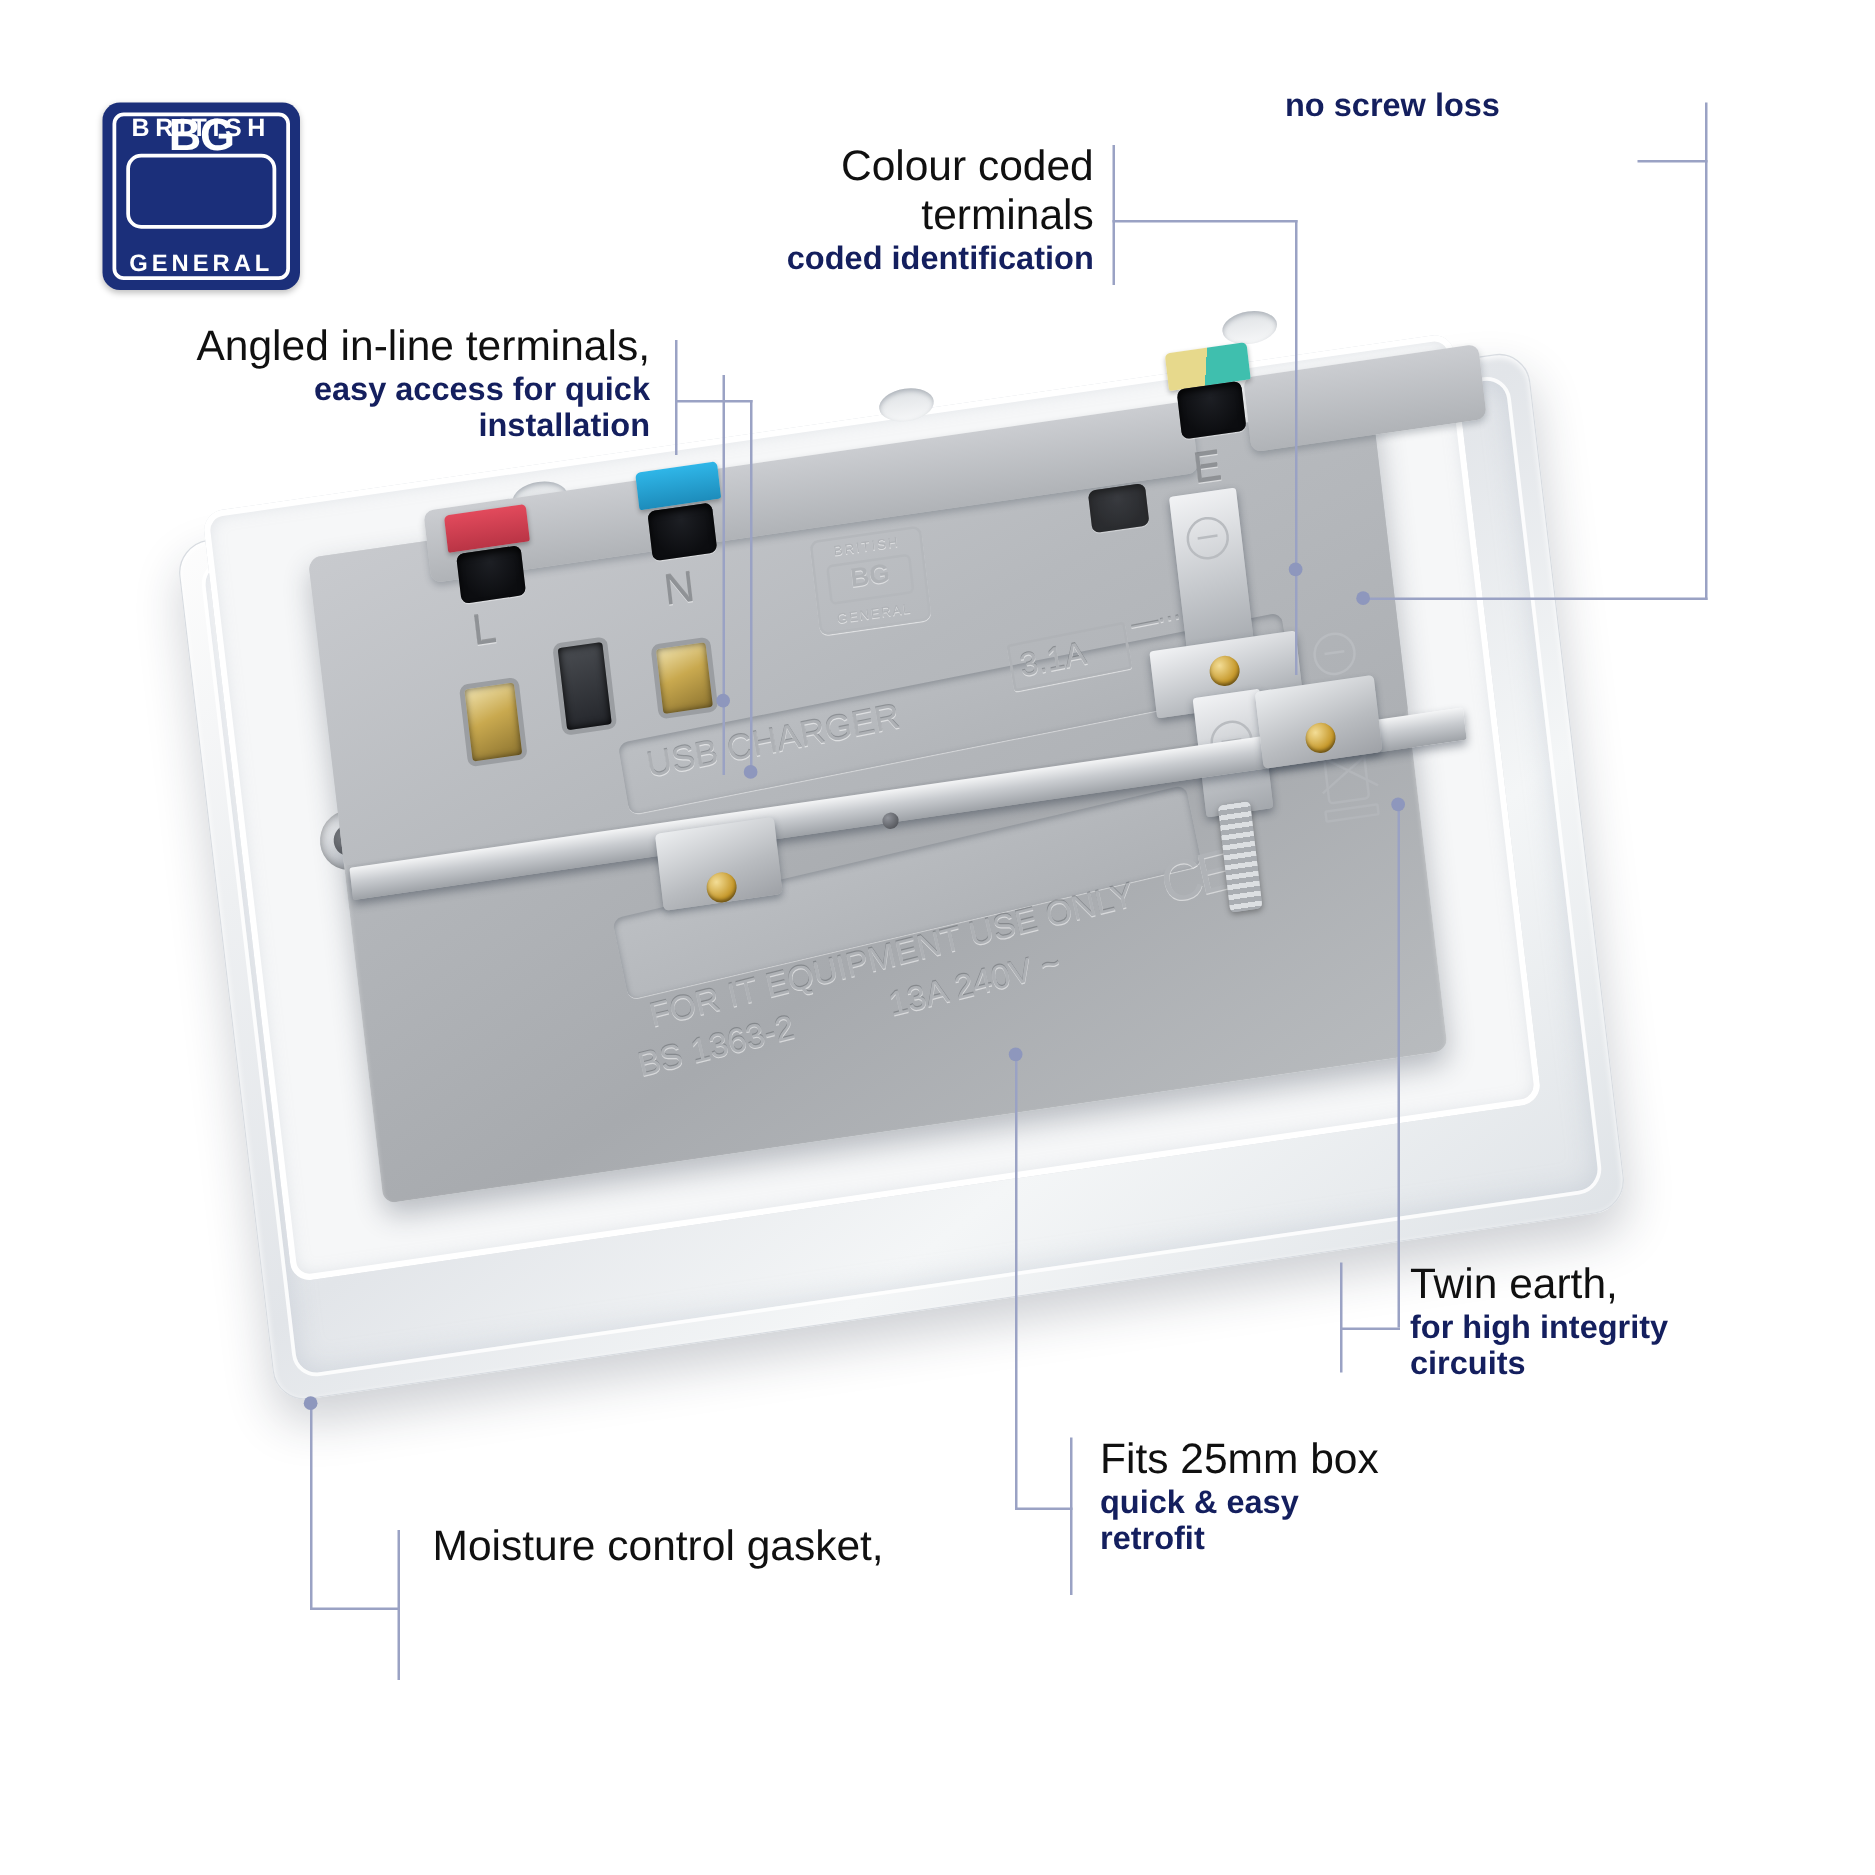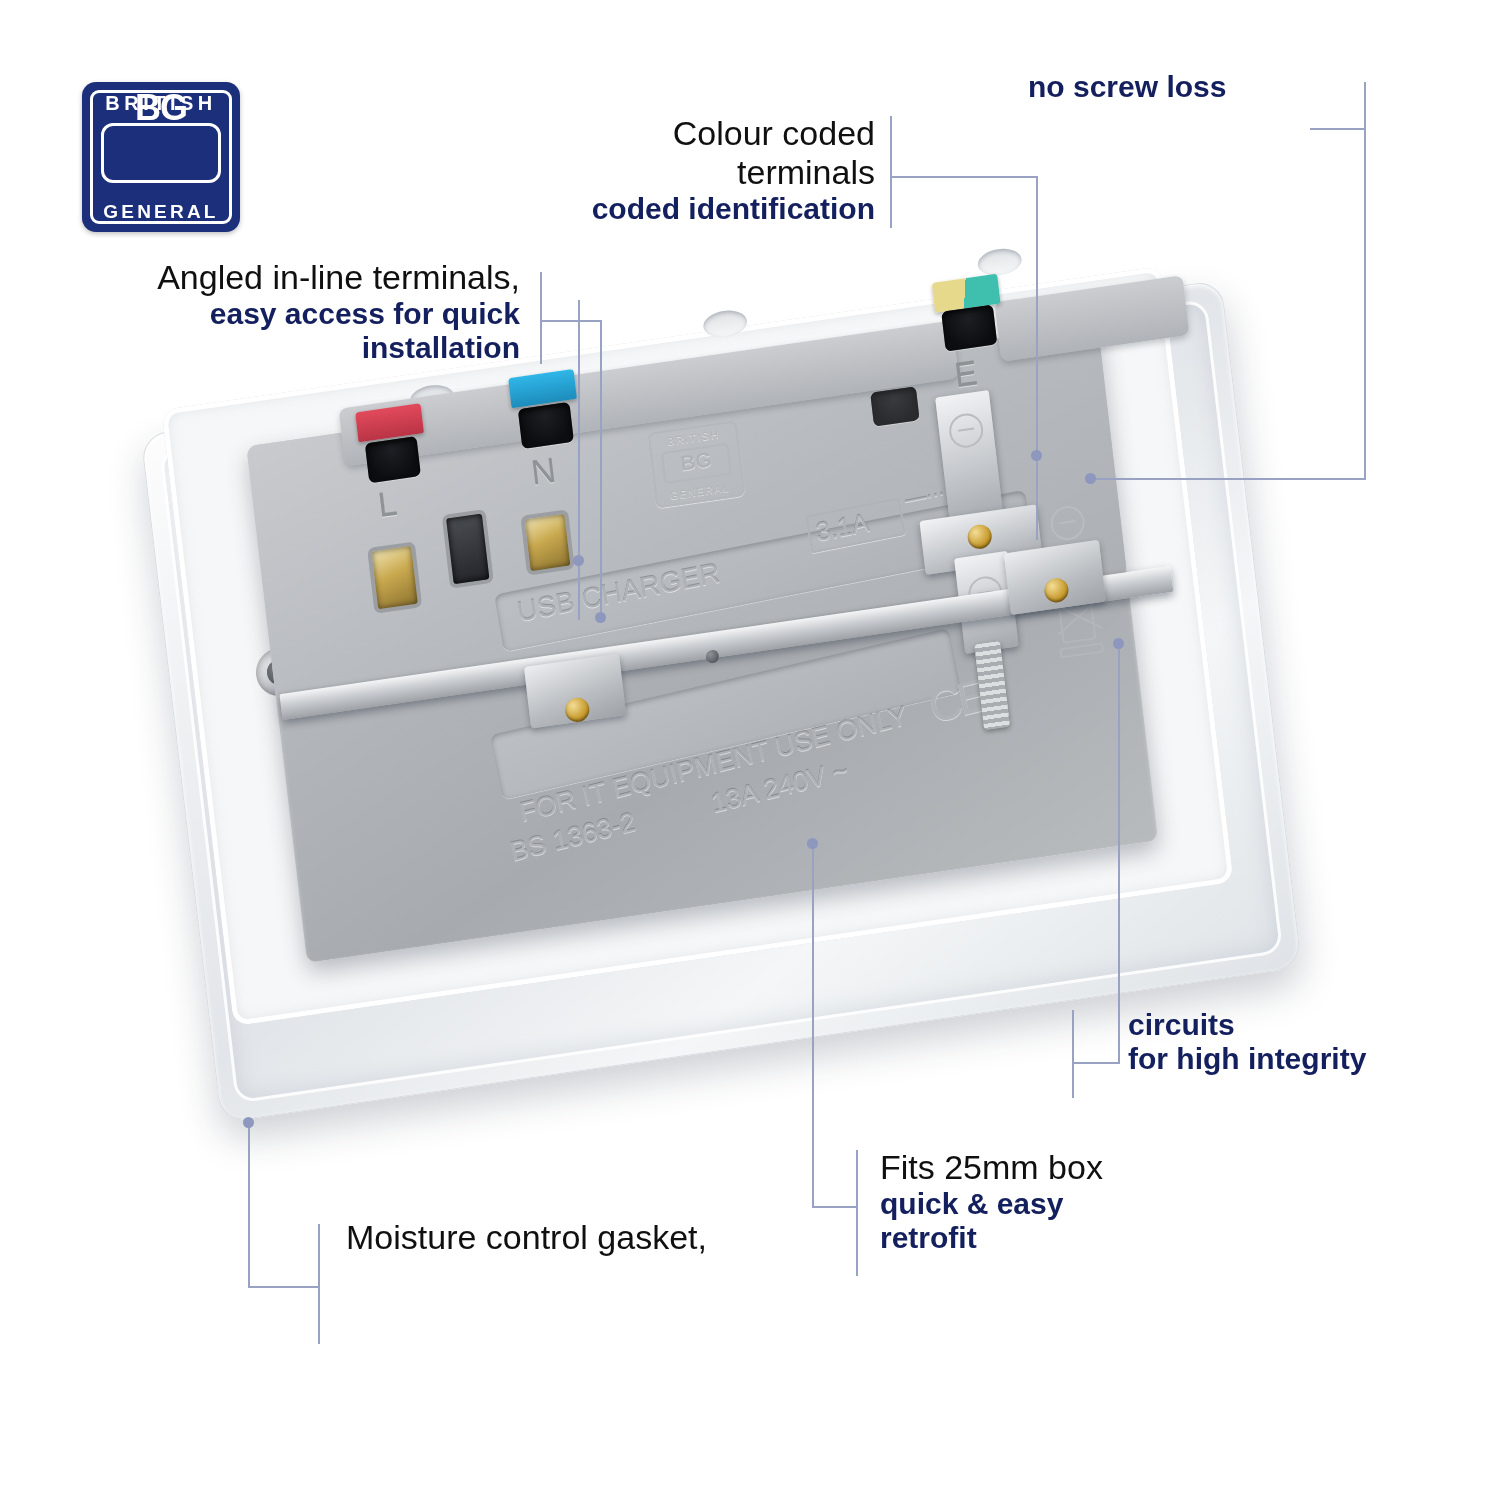--- a/index.html
+++ b/index.html
@@ -17,21 +17,21 @@
   .logo .lg-top{top:10px;}
   .logo .lg-bot{bottom:9px;font-size:19px;letter-spacing:3.2px;}
   .logo .bgbox{position:absolute;left:19px;right:19px;top:41px;height:54px;
         border:3px solid #fff;border-radius:12px;}
   .logo .bgtxt{position:absolute;left:0;right:0;top:4px;text-align:center;
         color:#fff;font-weight:700;font-size:36px;letter-spacing:-1px;line-height:44px;}
 
   
   .callout{position:absolute;line-height:1.14;}
   .callout .l1{color:#101010;font-size:34px;font-weight:400;white-space:nowrap;}
-  .callout .l2{color:#141f5e;font-size:30px;font-weight:700;white-space:nowrap;}
+  .callout .l2{color:#141f5e;font-size:26px;font-weight:700;white-space:nowrap;}
   .ta-r{text-align:right;}
   .ta-l{text-align:left;}
 
   
   .ln{position:absolute;background:#9aa2c4;}
   .lnh{height:2px;}
   .lnv{width:2px;}
   .dot{position:absolute;width:11px;height:11px;border-radius:50%;
        background:#8e97bd;}
 
@@ -271,22 +271,23 @@
     <div class="l2">no screw loss</div>
   </div>
 
   <div class="callout ta-r" style="left:110px;top:258px;width:410px;">
     <div class="l1">Angled in-line terminals,</div>
     <div class="l2">easy access for quick</div>
     <div class="l2">installation</div>
   </div>
 
   <div class="callout ta-l" style="left:1128px;top:1008px;width:330px;">
+    <div class="l1">Twin earth,</div>
+    <div class="l2">for high integrity</div>
     <div class="l2">circuits</div>
-    <div class="l2">for high integrity</div>
   </div>
 
   <div class="callout ta-l" style="left:880px;top:1148px;width:300px;">
     <div class="l1">Fits 25mm box</div>
     <div class="l2">quick &amp; easy</div>
     <div class="l2">retrofit</div>
   </div>
 
   <div class="callout ta-l" style="left:346px;top:1218px;width:430px;">
     <div class="l1">Moisture control gasket,</div>

